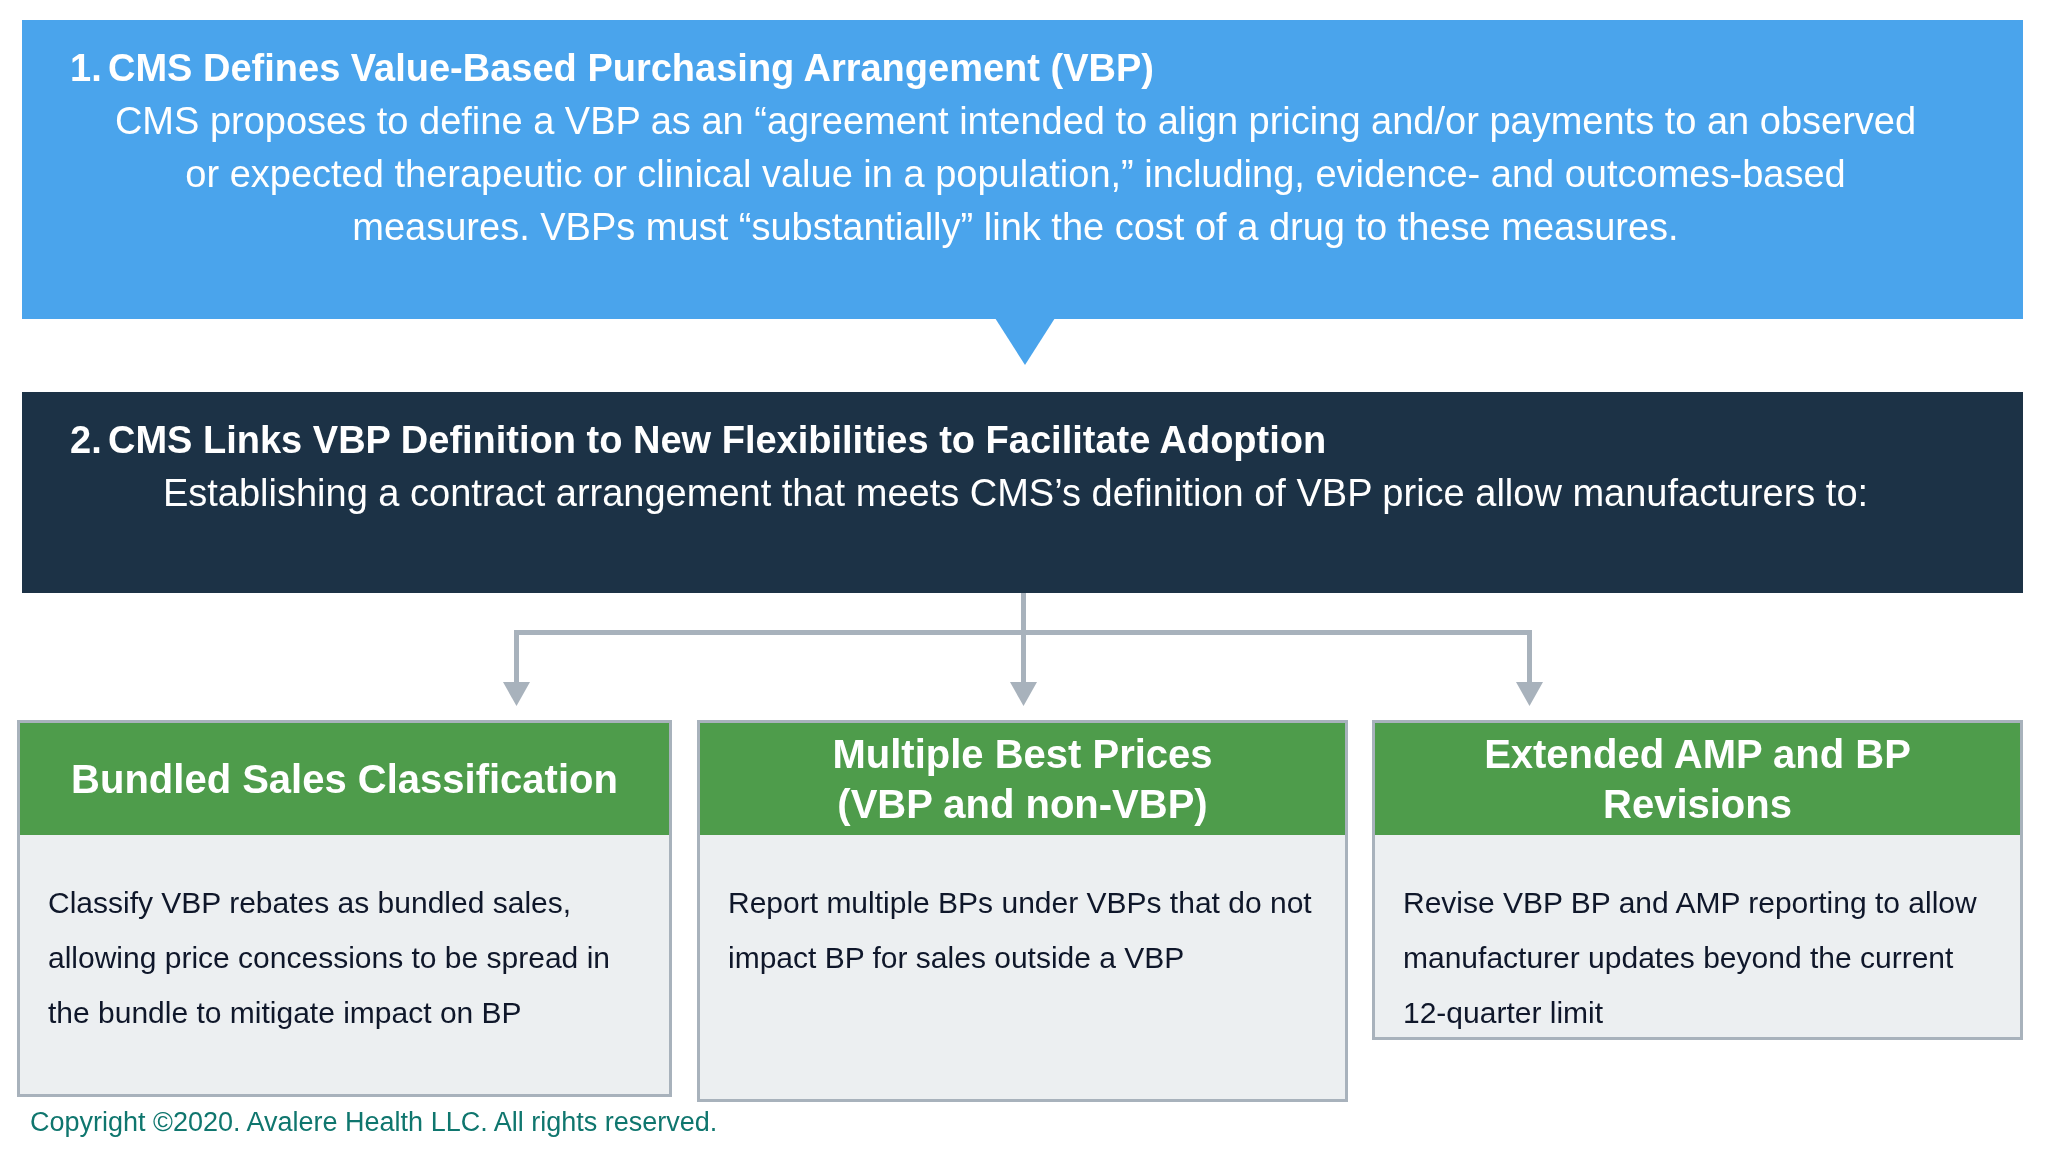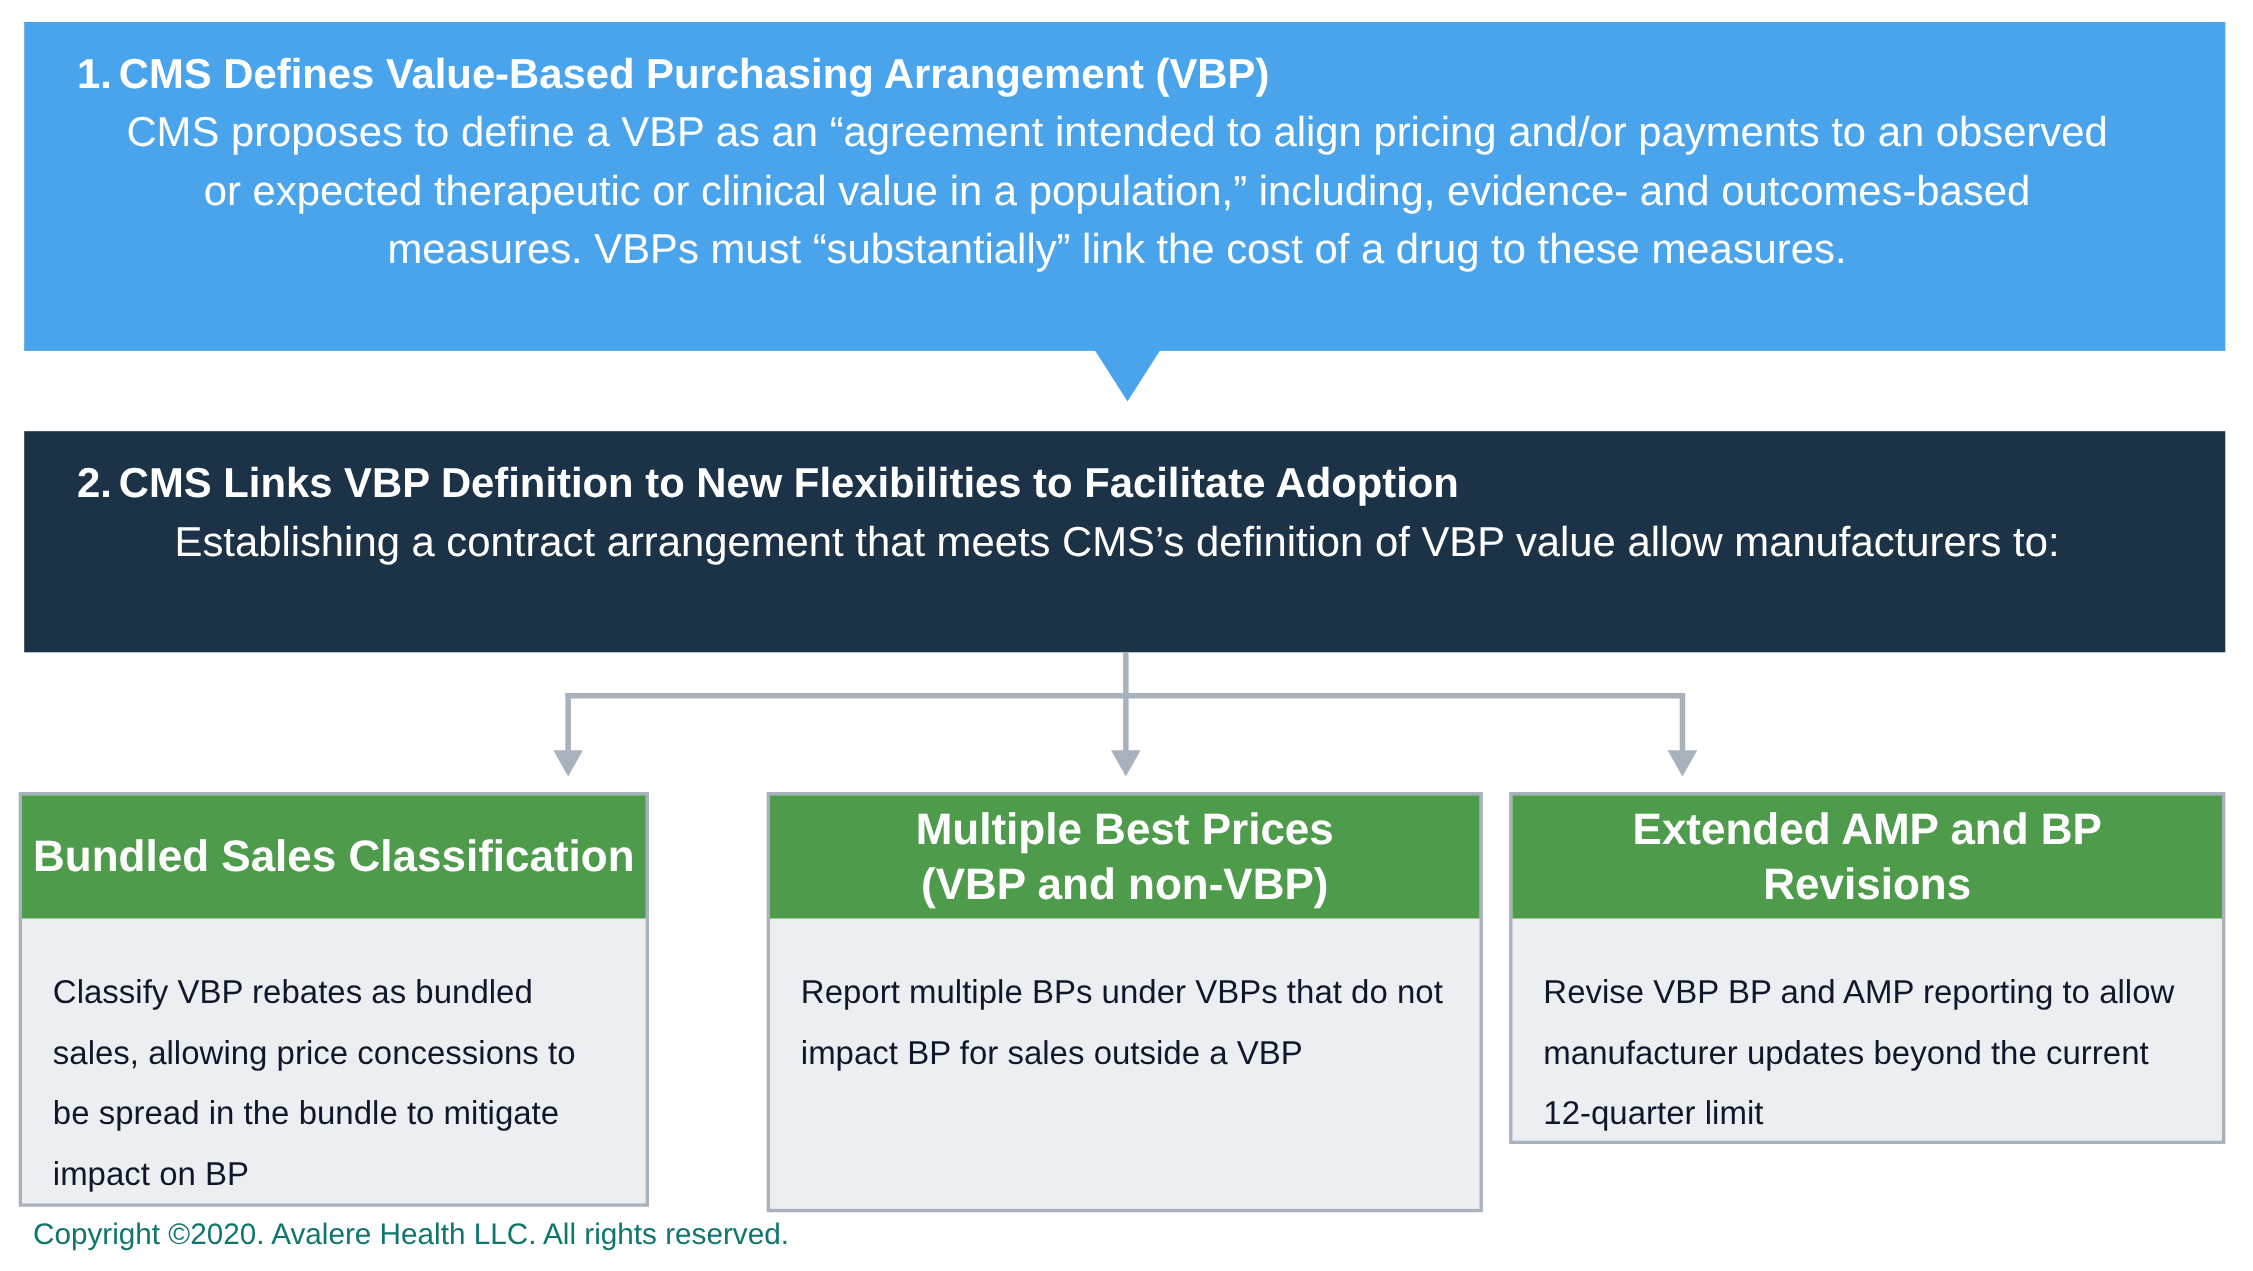--- a/index.html
+++ b/index.html
@@ -37,21 +37,21 @@
   }
   
   .connector{position:absolute;left:0;top:0;width:2048px;height:1155px;pointer-events:none;}
   
   .card{
     position:absolute;top:720px;
     box-sizing:border-box;
     border:3px solid #A8B2BC;
     background:#ECEFF1;
   }
-  .card.c0{left:17px;width:573px;height:377px;}
+  .card.c0{left:17px;width:655px;height:377px;}
   .card.c1{left:697px;width:651px;height:382px;}
   .card.c2{left:1372px;width:651px;height:320px;}
   .card-header{
     height:112px;
     background:#4E9C4B;
     display:flex;align-items:center;justify-content:center;
     text-align:center;
     color:#ffffff;
     font-size:40px;line-height:50px;font-weight:bold;
     white-space:pre-line;
@@ -84,21 +84,21 @@
     </div>
   </section>
 
   <div class="down-triangle"></div>
 
   <section class="banner navy">
     <div class="banner-inner">
       <div class="step-num">2.</div>
       <div class="step-text">
         <div class="step-title">CMS Links VBP Definition to New Flexibilities to Facilitate Adoption</div>
-        <div class="step-body">Establishing a contract arrangement that meets CMS’s definition of VBP value allow manufacturers to:</div>
+        <div class="step-body">Establishing a contract arrangement that meets CMS’s definition of VBP price allow manufacturers to:</div>
       </div>
     </div>
   </section>
 
   <svg class="connector" viewBox="0 0 2048 1155" xmlns="http://www.w3.org/2000/svg">
     <g stroke="#A8B2BC" stroke-width="5" fill="none">
       <line x1="1023.5" y1="593" x2="1023.5" y2="686"></line>
       <line x1="514" y1="632.5" x2="1531" y2="632.5"></line>
       <line x1="516.5" y1="630" x2="516.5" y2="686"></line>
       <line x1="1529.5" y1="630" x2="1529.5" y2="686"></line>

